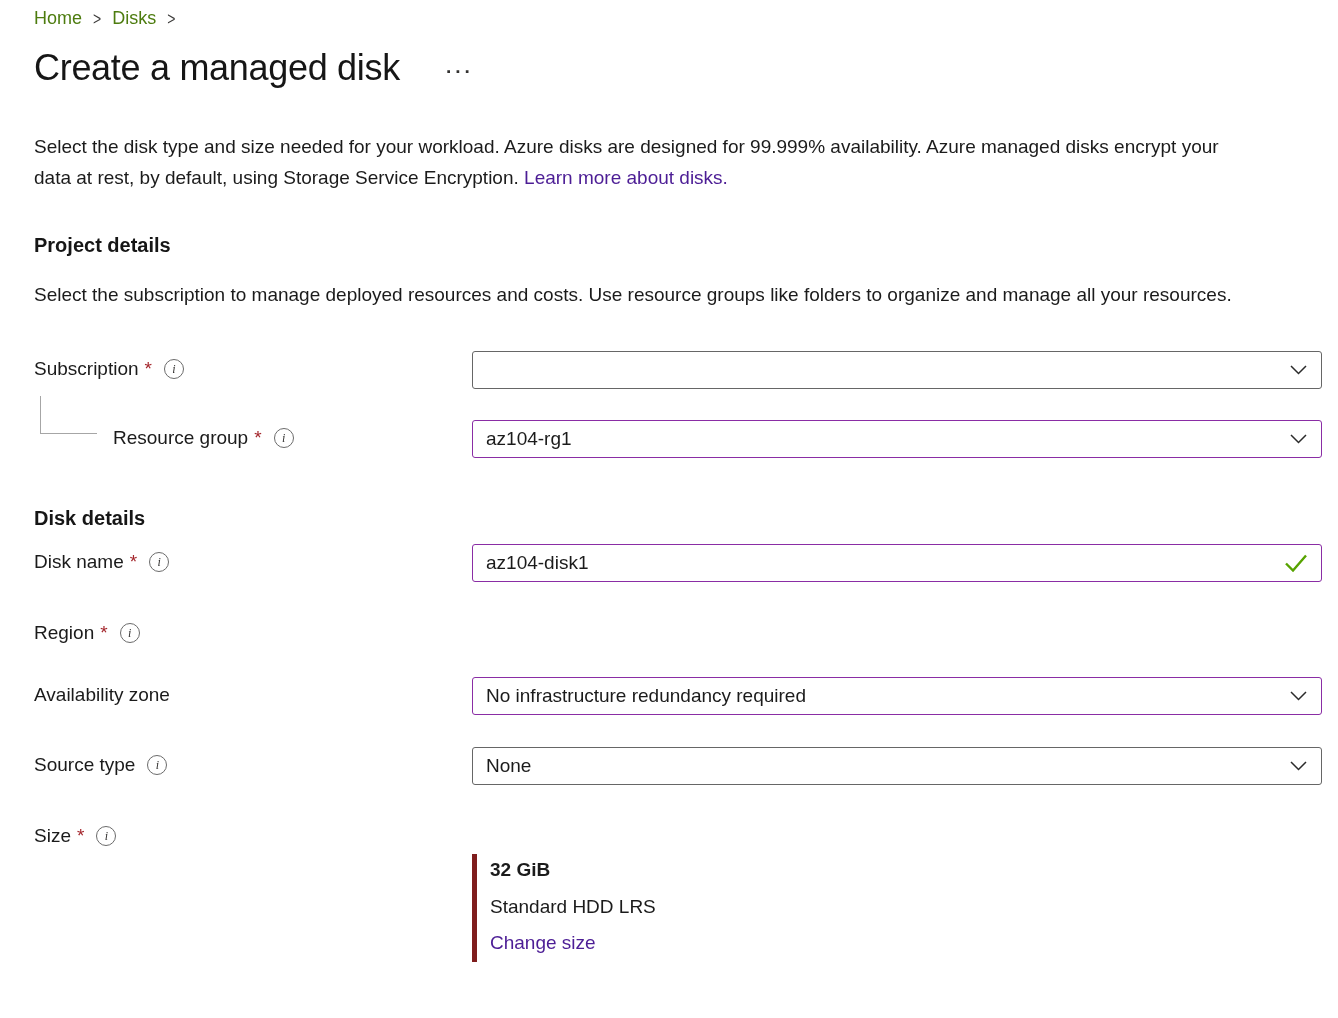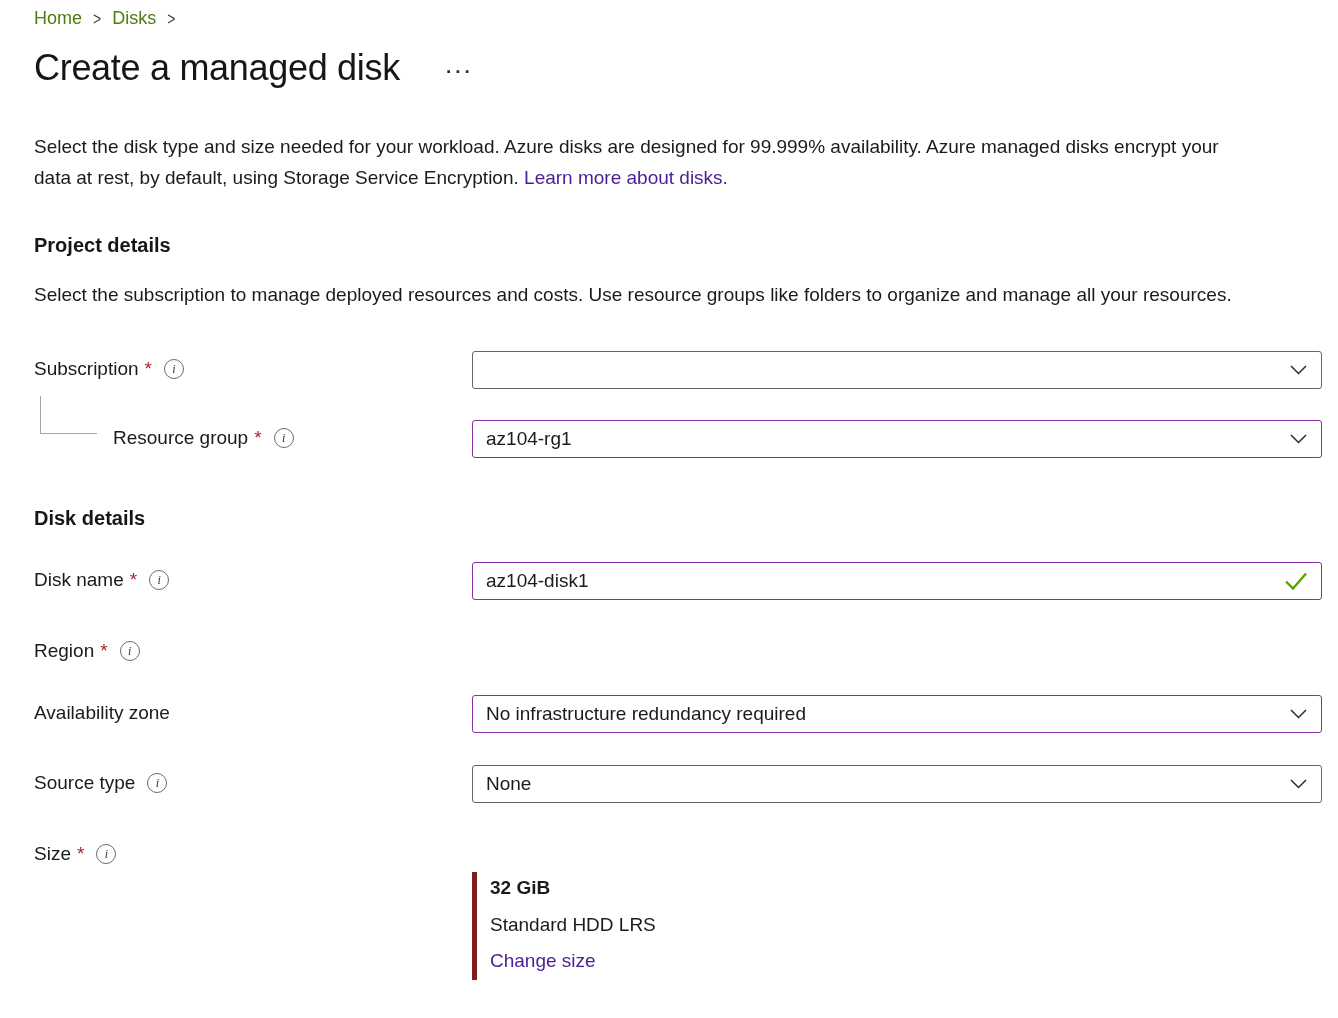--- a/index.html
+++ b/index.html
@@ -49,21 +49,21 @@
     display: flex; align-items: center; padding: 0 44px 0 13px;
     font-size: 19px; color: #1b1b1b; cursor: pointer;
   }
   .purple { border-color: #8a2da5; }
   .chevron-icon { position: absolute; right: 14px; top: 50%; transform: translateY(-50%); display: flex; }
   .check-icon { position: absolute; right: 13px; top: 50%; transform: translateY(-50%); display: flex; }
 
   .row-resource-group { margin-top: 31px; }
   .row-create-new { margin-top: 13px; }
   .create-new-link { font-size: 19px; display: inline-block; }
-  .row-disk-name { margin-top: 32px; }
+  .row-disk-name { margin-top: 14px; }
   .row-region { margin-top: 33px; }
   .row-az { margin-top: 33px; }
   .row-source { margin-top: 32px; }
   .row-size { margin-top: 33px; }
 
   .connector {
     position: absolute; left: 6px; top: 45px; width: 57px; height: 38px;
     border-left: 1px solid #a6a6a6; border-bottom: 1px solid #a6a6a6;
   }
 

